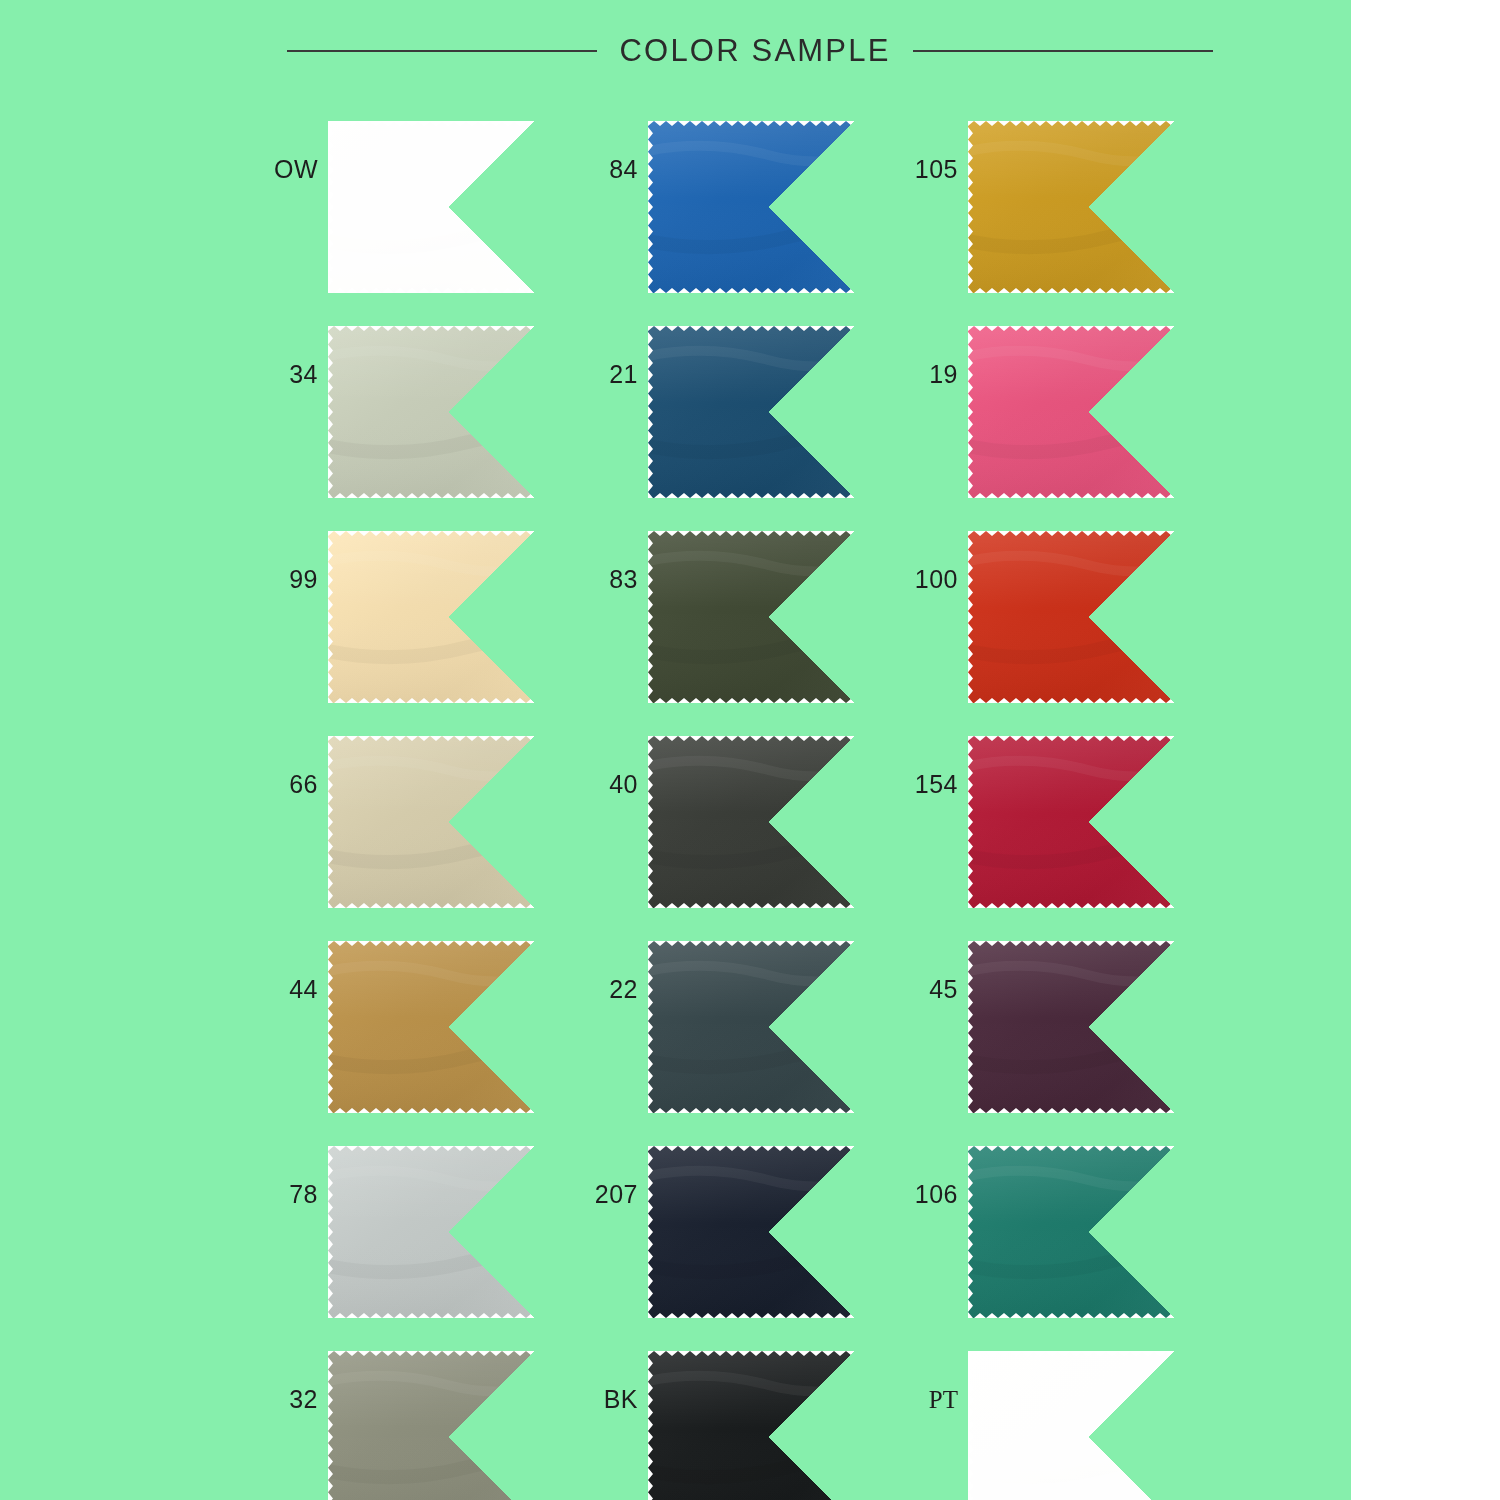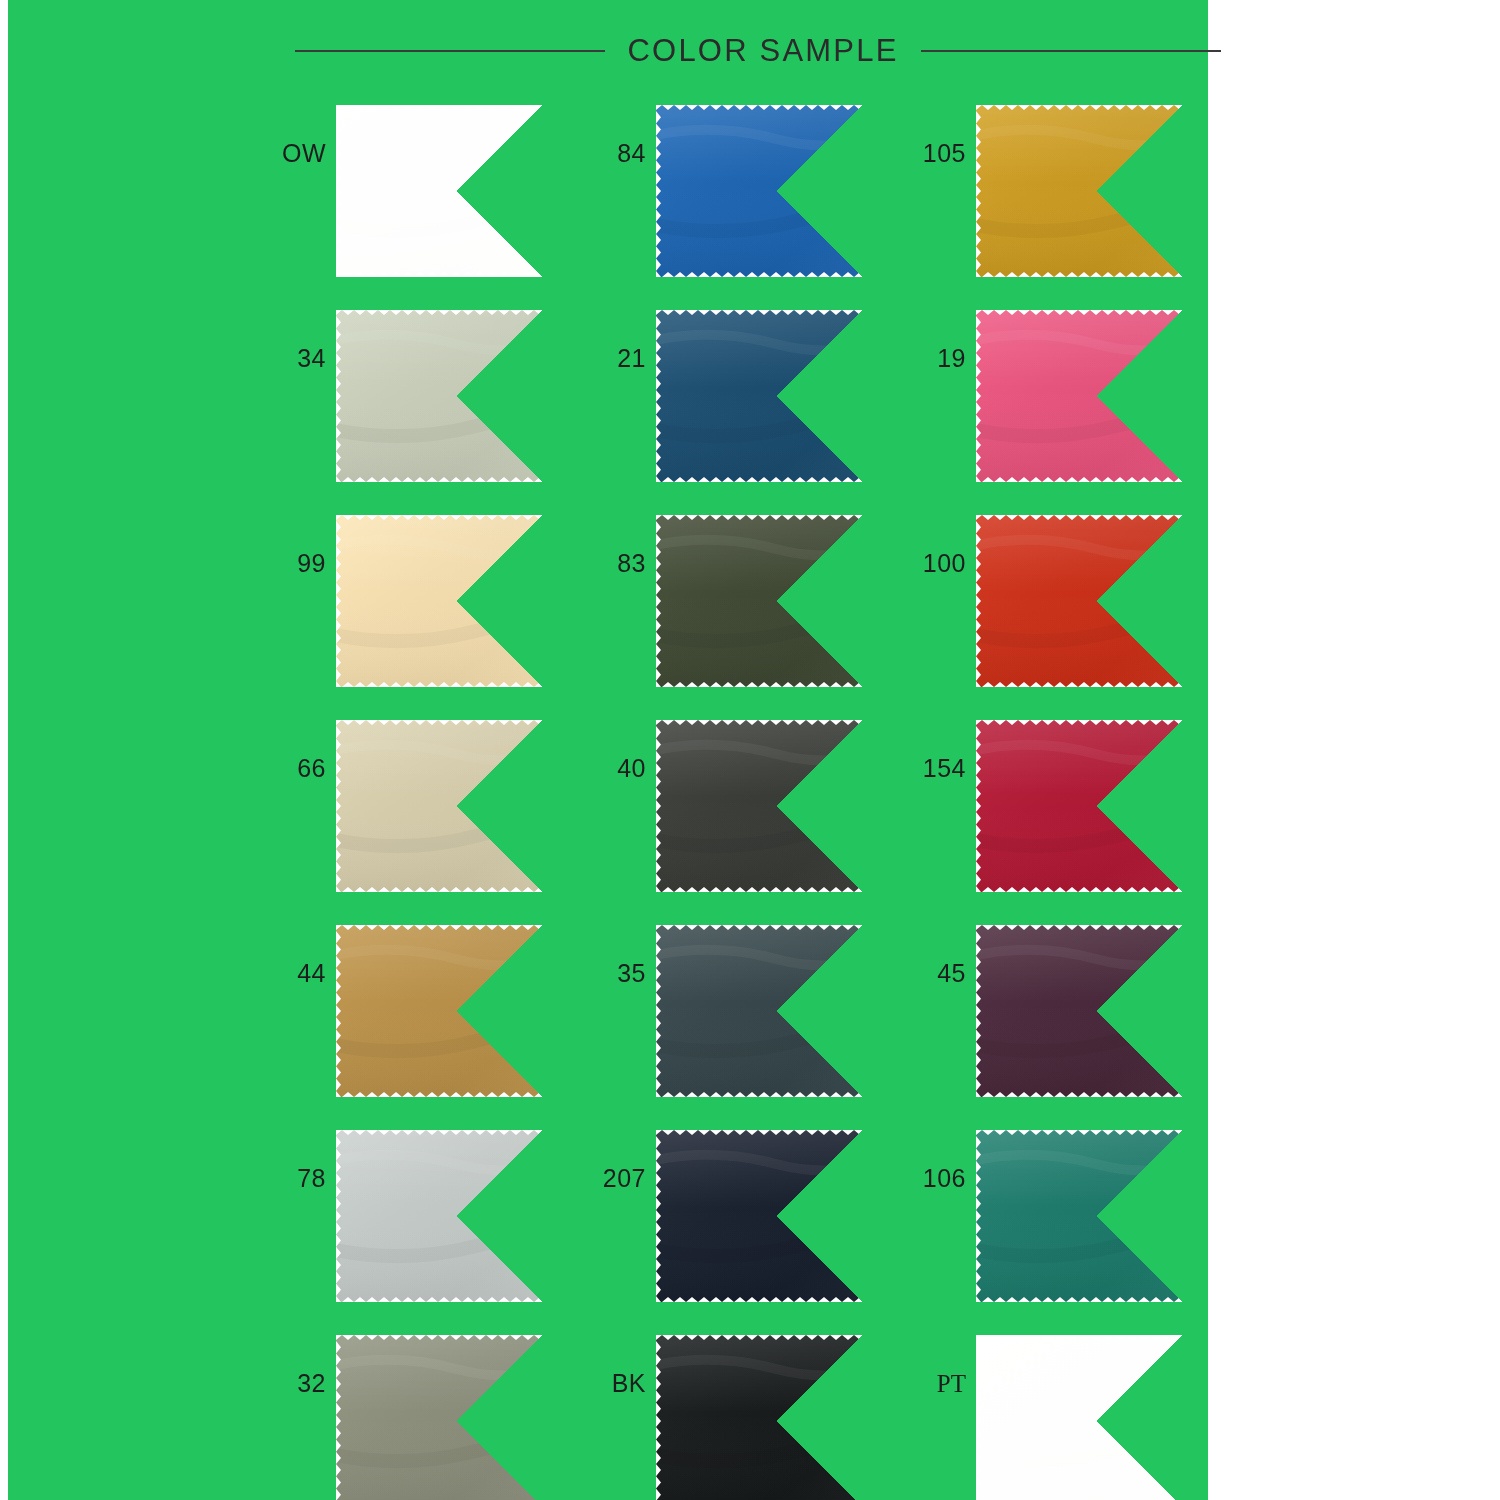--- a/index.html
+++ b/index.html
@@ -9,25 +9,24 @@
   }
   body {
     width: 1500px;
     height: 1500px;
     font-family: "Liberation Sans", sans-serif;
     color: #1a1a1a;
     overflow: hidden;
   }
   .page {
     position: relative;
-    width: 1200px;
+    width: 1351px;
     height: 1500px;
-    background: #22c55e;
+    background: #86efac;
     box-sizing: border-box;
-    margin-left: 8px;
   }
 
   
   .header {
     position: absolute;
     top: 22px;
     left: 0;
     width: 1500px;
     height: 58px;
     display: flex;
@@ -53,21 +52,21 @@
   
   .grid {
     position: absolute;
     top: 88px;
     left: 262px;
     width: 960px;
   }
   .row {
     display: flex;
     height: 205px;
-    align-items: center;
+    align-items: flex-end;
   }
   .cell {
     display: flex;
     align-items: flex-start;
     width: 320px;
     box-sizing: border-box;
   }
   .code {
     width: 56px;
     text-align: right;
@@ -525,21 +524,21 @@
                 <g clip-path="url(#gr12c)">
                   <rect x="0" y="0" width="240" height="172" fill="url(#gr12v)"></rect>
                   <path d="M0,30 Q60,18 120,34 T240,26" stroke="#ffffff" stroke-opacity="0.05" fill="none" stroke-width="10"></path>
                   <path d="M0,120 Q70,134 140,116 T240,128" stroke="#000000" stroke-opacity="0.035" fill="none" stroke-width="14"></path>
                 </g>
               </svg>
             </div>
           </div>
         </div>
         <div class="cell">
-          <div class="code">35</div>
+          <div class="code">22</div>
           <div class="swatch-wrap">
             <div class="swatch">
               <svg viewBox="0 0 240 172" xmlns="http://www.w3.org/2000/svg">
                 <defs>
                   <linearGradient id="gr13" x1="0" y1="0" x2="1" y2="1">
                     <stop offset="0%" stop-color="#425256"></stop>
                     <stop offset="38%" stop-color="#37474B"></stop>
                     <stop offset="72%" stop-color="#324246"></stop>
                     <stop offset="100%" stop-color="#3c4c50"></stop>
                   </linearGradient>

